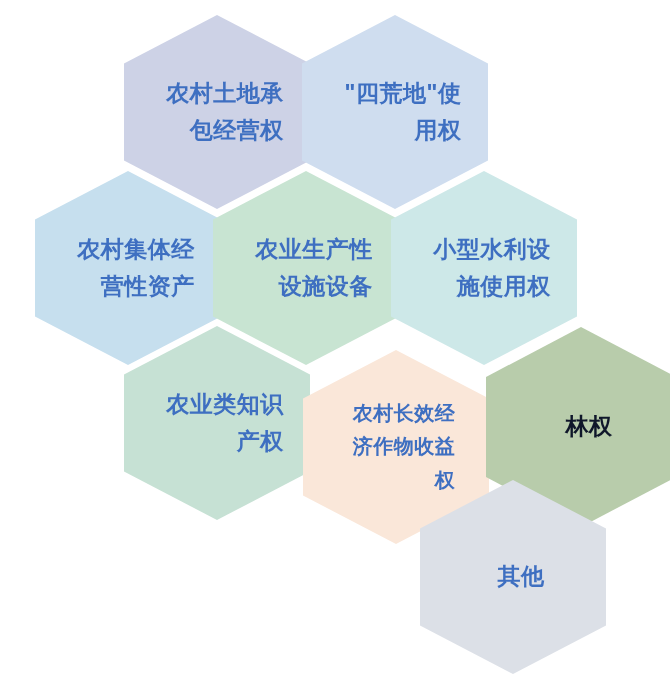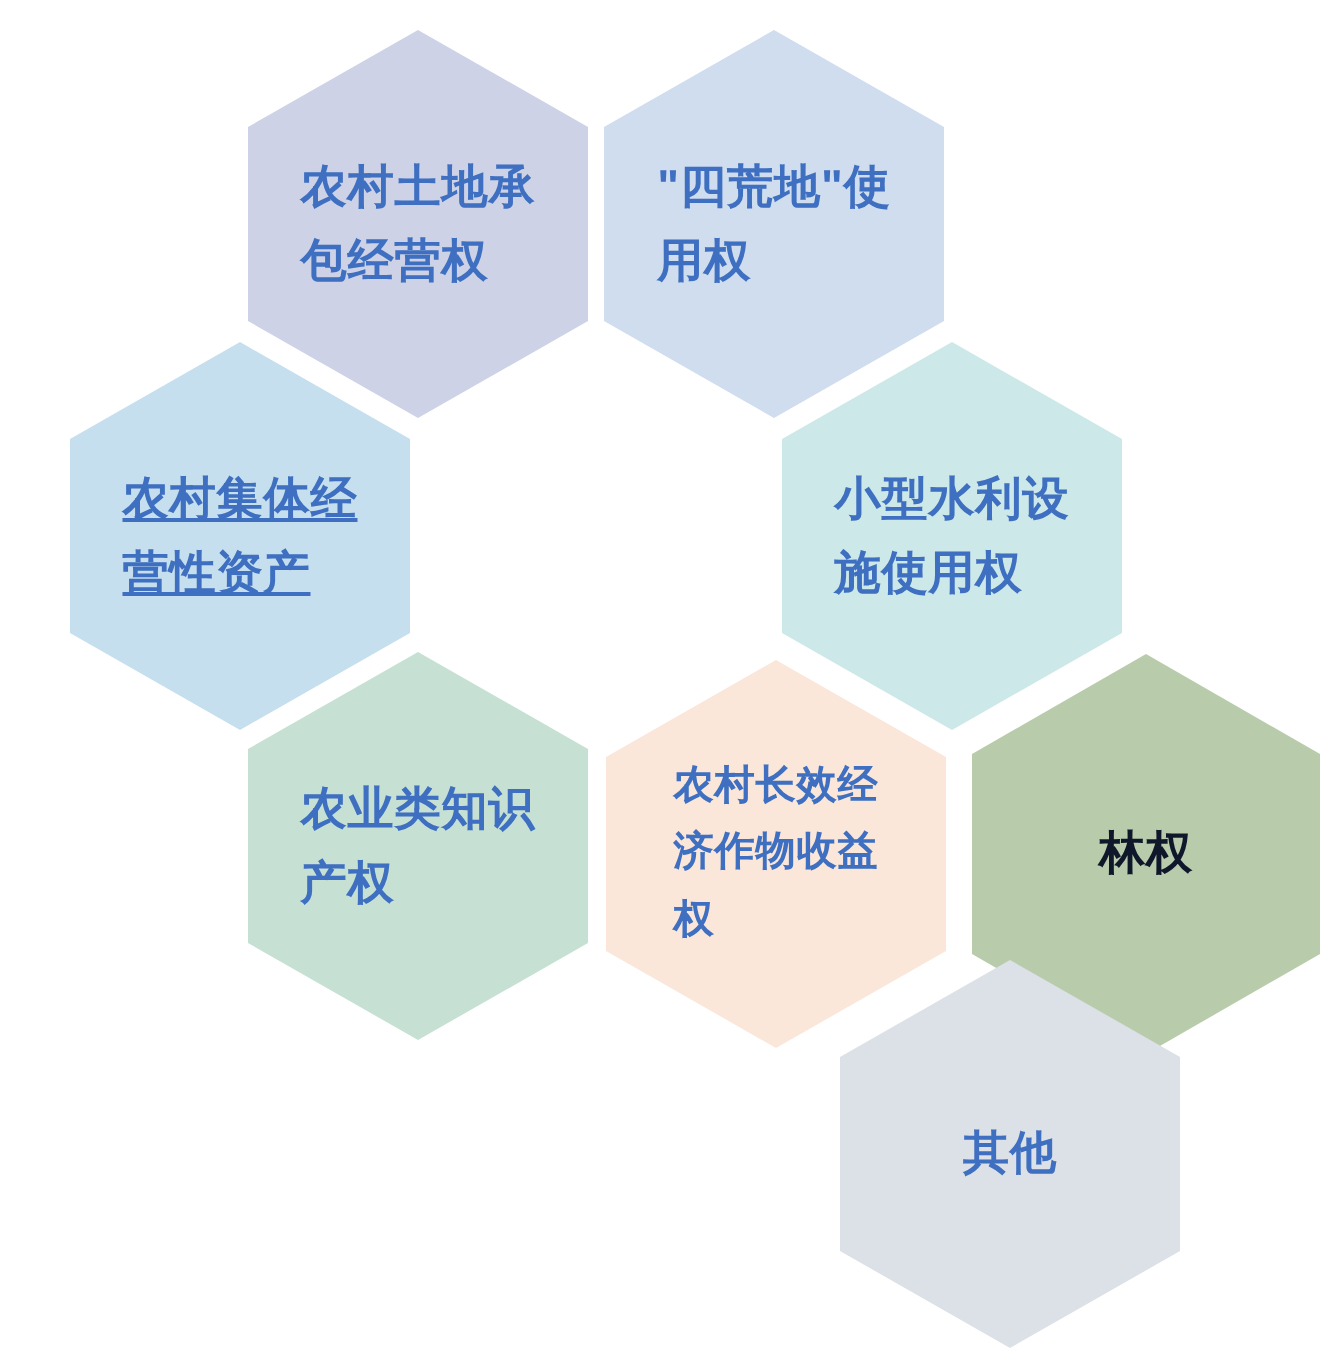--- a/index.html
+++ b/index.html
@@ -16,21 +16,22 @@
     overflow: hidden;
   }
   .hex {
     position: absolute;
     width: 170px;
     height: 194px;
     clip-path: polygon(50% 0%, 100% 25%, 100% 75%, 50% 100%, 0% 75%, 0% 25%);
     display: flex;
     align-items: center;
     justify-content: center;
-    text-align: left;
+    text-align: right;
+    padding-left: 16px;
   }
   .hex-label {
     display: block;
     white-space: pre-line;
     font-size: 23px;
     line-height: 1.62;
     font-weight: 700;
     letter-spacing: 0.5px;
   }
   .hex.small .hex-label {
@@ -45,34 +46,38 @@
 
   <div class="hex" style="left: 124px; top: 15px; background: rgb(205, 210, 230); color: rgb(62, 111, 193);">
     <span class="hex-label">农村土地承
 包经营权</span>
   </div>
   <div class="hex" style="left: 302px; top: 15px; background: rgb(207, 221, 239); color: rgb(62, 111, 193);">
     <span class="hex-label">"四荒地"使
 用权</span>
   </div>
 
-  <div class="hex" style="left: 35px; top: 171px; background: rgb(198, 223, 238); color: rgb(62, 111, 193); text-decoration: underline;">
+  <div class="hex" style="left: 35px; top: 171px; background: rgb(198, 223, 238); color: rgb(62, 111, 193);">
     <span class="hex-label">农村集体经
 营性资产</span>
+  </div>
+  <div class="hex" style="left: 213px; top: 171px; background: rgb(200, 228, 210); color: rgb(62, 111, 193);">
+    <span class="hex-label">农业生产性
+设施设备</span>
   </div>
   <div class="hex" style="left: 124px; top: 326px; background: rgb(198, 225, 212); color: rgb(62, 111, 193);">
     <span class="hex-label">农业类知识
 产权</span>
   </div>
 
   <div class="hex" style="left: 391px; top: 171px; background: rgb(205, 232, 232); color: rgb(62, 111, 193);">
     <span class="hex-label">小型水利设
 施使用权</span>
   </div>
-  <div class="hex small" style="left: 303px; top: 330px; background: rgb(250, 231, 217); color: rgb(62, 111, 193);">
+  <div class="hex small" style="left: 303px; top: 350px; background: rgb(250, 231, 217); color: rgb(62, 111, 193);">
     <span class="hex-label">农村长效经
 济作物收益
 权</span>
   </div>
   <div class="hex" style="left: 486px; top: 327px; width: 174px; height: 200px; background: rgb(184, 204, 171); color: #0f172a;">
     <span class="hex-label">林权</span>
   </div>
 
   <div class="hex" style="left: 420px; top: 480px; background: rgb(220, 224, 231); color: rgb(62, 111, 193);">
     <span class="hex-label">其他</span>

